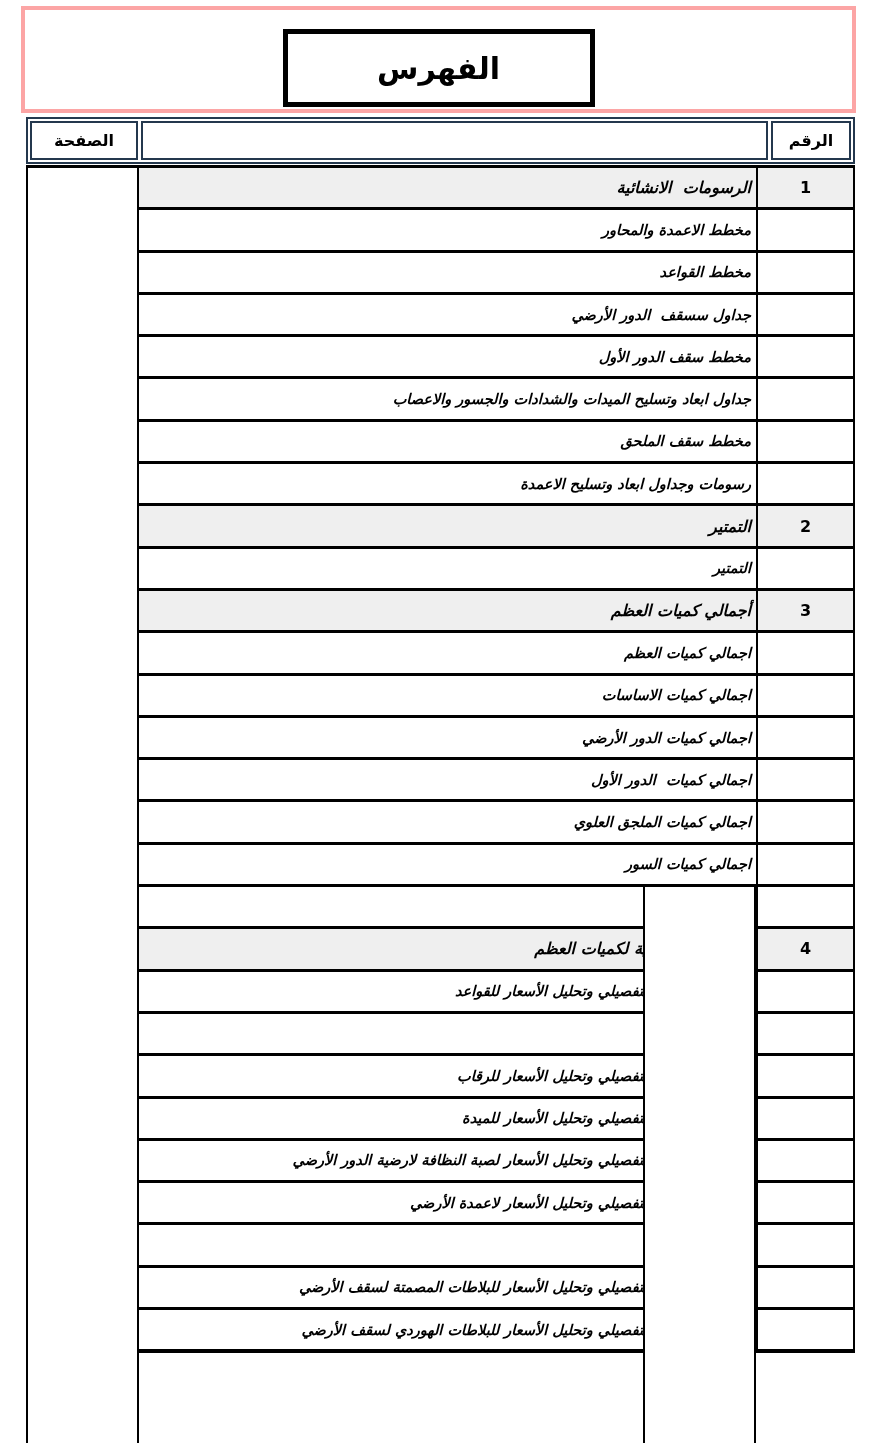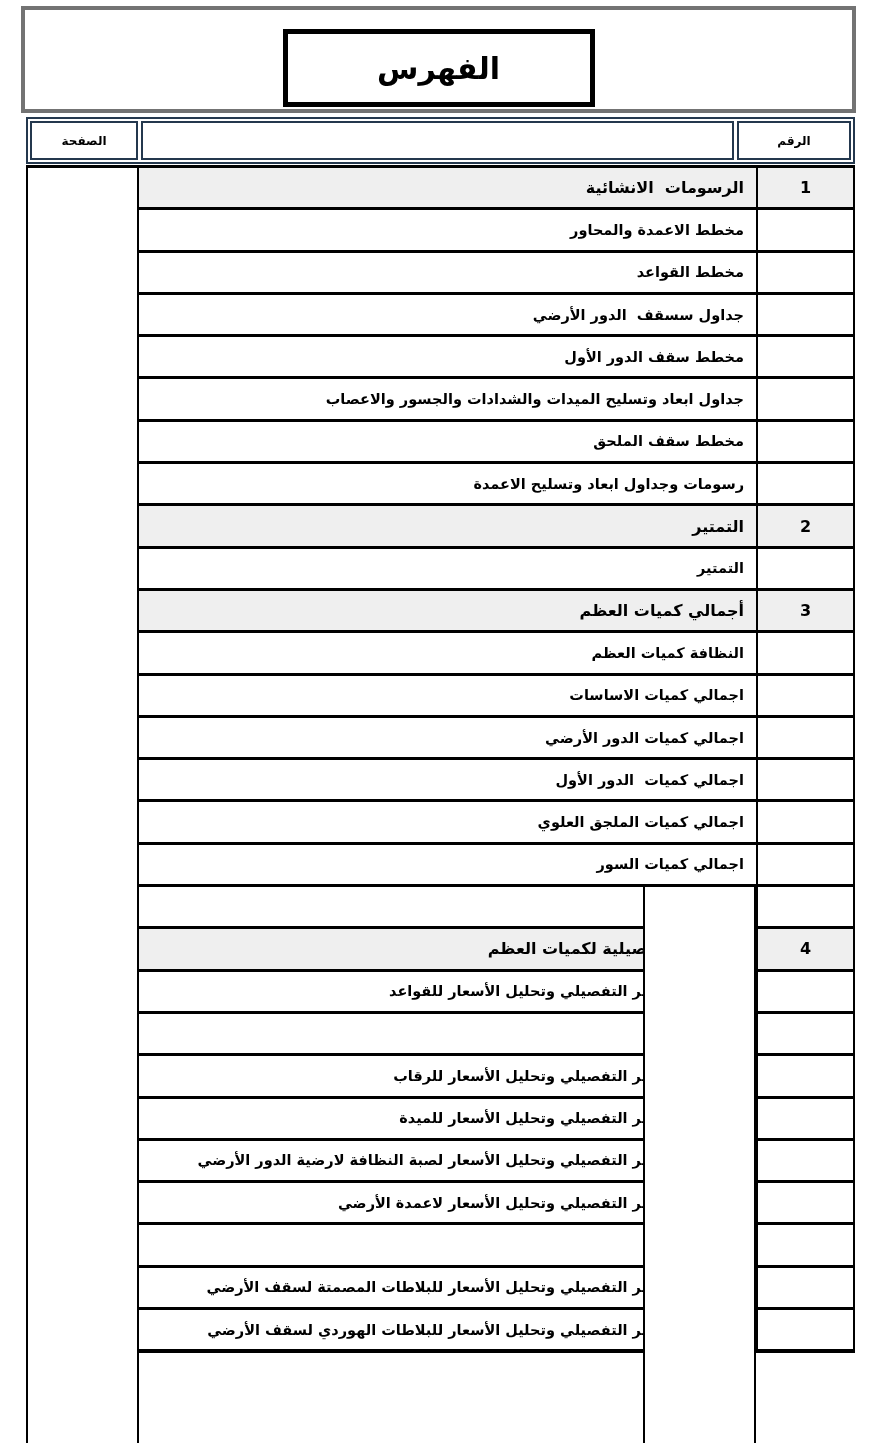--- a/index.html
+++ b/index.html
@@ -9,21 +9,21 @@
     background:#ffffff;
     font-family:"DejaVu Sans",sans-serif;
     color:#000;
     direction:rtl;
     overflow:hidden;
     box-sizing:border-box;
   }
   
   .title-area{
     position:absolute;top:6px;left:21px;right:21px;height:107px;
-    border:4px solid #737373;
+    border:4px solid #fca5a5;
     box-sizing:border-box;
     display:flex;align-items:flex-end;justify-content:center;
     background:#fff;
   }
   .title-box{
     width:302px;height:68px;
     border:5px solid #000;
     margin-bottom:2px;
     display:flex;align-items:center;justify-content:center;
     font-size:30px;font-weight:bold;
@@ -35,24 +35,24 @@
     border:2px solid #24384E;
     box-sizing:border-box;
     padding:2px;
     display:flex;gap:3px;
     background:#fff;
   }
   .hcell{
     border:2px solid #24384E;
     box-sizing:border-box;
     display:flex;align-items:center;justify-content:center;
-    font-weight:bold;font-size:12px;
-    background:#fff;
-  }
-  .hcell.hnum{width:114px;}
+    font-weight:bold;font-size:16px;
+    background:#fff;
+  }
+  .hcell.hnum{width:80px;}
   .hcell.hcontent{flex:1;}
   .hcell.hpage{width:108px;}
   
   .toc-body{
     position:absolute;top:165px;left:26px;right:22px;
     border-top:3px solid #000;
     border-bottom:1px solid #000;
   }
   .row{
     display:flex;
@@ -69,24 +69,25 @@
   .cell.num{
     width:99px;
     border-right:2px solid #000;  
     border-left:2px solid #000;   
     justify-content:center;
     font-size:16px;
   }
   .cell.content{
     flex:1;
     justify-content:flex-start;   
-    padding:0 12px;
+    padding:0 5px;
     font-size:14.5px;
     white-space:pre;
     overflow:hidden;
+    font-style:italic;
   }
   .cell.page{
     width:113px;
     border-right:2px solid #000;  
     border-left:2px solid #000;   
     justify-content:center;
     font-size:16px;
   }
   .row.section .cell.num,
   .row.section .cell.content{
@@ -166,21 +167,21 @@
         <div class="cell content">التمتير</div>
         <div class="cell page">10</div>
       </div>
       <div class="row section">
         <div class="cell num">3</div>
         <div class="cell content">أجمالي كميات العظم</div>
         <div class="cell page"></div>
       </div>
       <div class="row item">
         <div class="cell num"></div>
-        <div class="cell content">النظافة كميات العظم</div>
+        <div class="cell content">اجمالي كميات العظم</div>
         <div class="cell page">11</div>
       </div>
       <div class="row item">
         <div class="cell num"></div>
         <div class="cell content">اجمالي كميات الاساسات</div>
         <div class="cell page">12</div>
       </div>
       <div class="row item">
         <div class="cell num"></div>
         <div class="cell content">اجمالي كميات الدور الأرضي</div>

